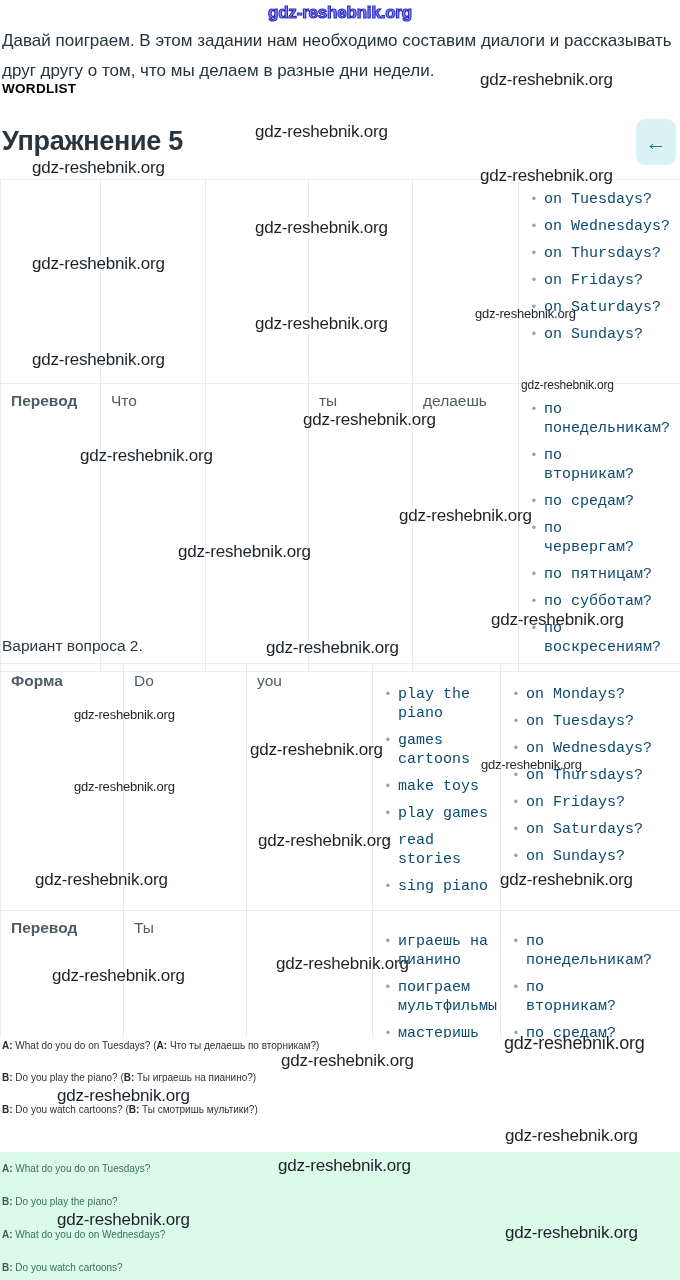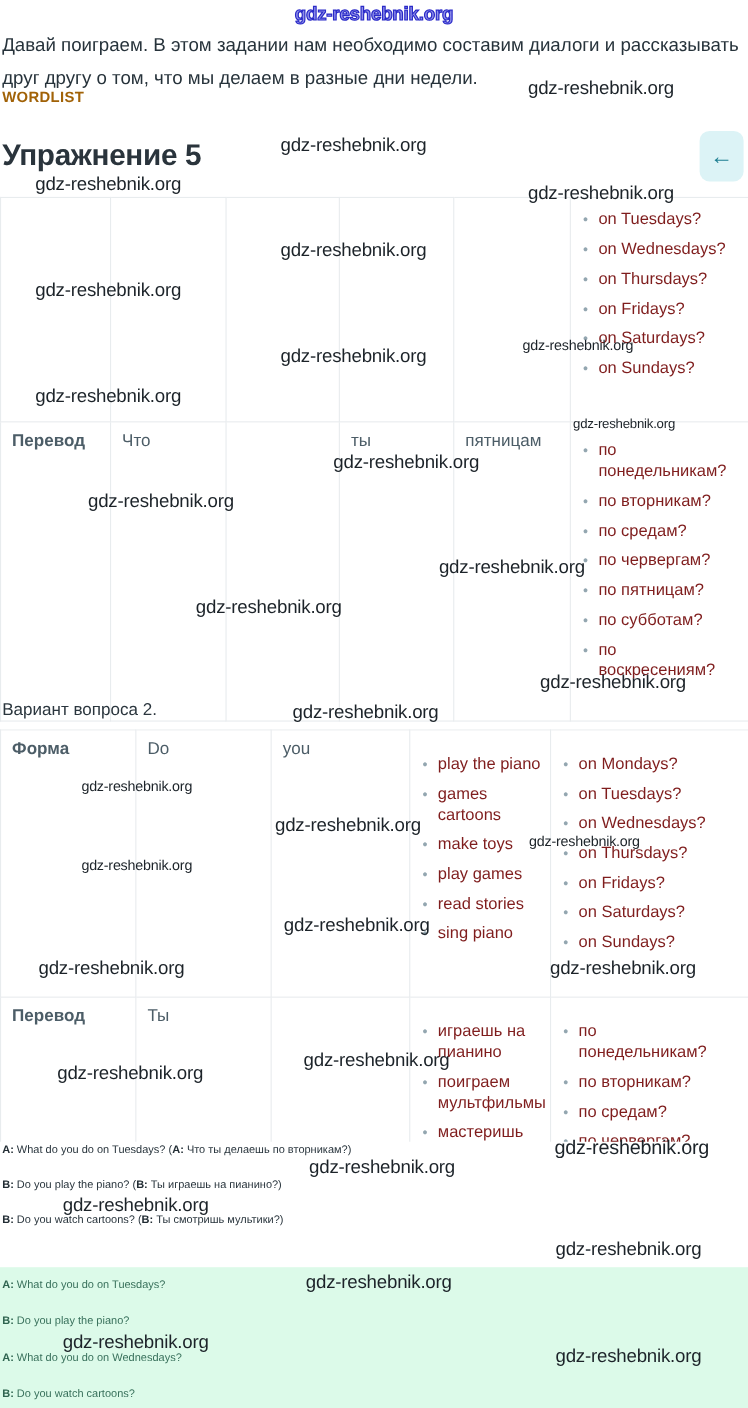--- a/index.html
+++ b/index.html
@@ -10,21 +10,21 @@
 
   
   .wm-layer{position:absolute;inset:0;z-index:6;pointer-events:none;}
   .wm{position:absolute;white-space:nowrap;color:#1c2329;font-weight:500;letter-spacing:-0.2px;}
   .wm.blue{color:#8f8fe8;-webkit-text-stroke:1.1px #2a2ac8;font-weight:bold;}
 
   
   .intro{position:absolute;top:26px;left:2px;width:674px;margin:0;
          font-size:17px;line-height:30px;font-weight:500;color:#27333b;}
   .wordlist{position:absolute;top:81px;left:2px;font-size:13.5px;font-weight:bold;
-            letter-spacing:0.3px;color:#a16207;}
+            letter-spacing:0.3px;color:#000000;}
   .title{position:absolute;top:126px;left:2px;margin:0;font-size:27px;font-weight:bold;
          color:#2a343c;letter-spacing:-0.3px;}
   .back-btn{position:absolute;top:119px;right:4px;width:40px;height:46px;border:none;
             background:#dcf3f6;border-radius:9px;cursor:pointer;display:flex;
             align-items:center;justify-content:center;padding:0;}
   .back-btn .arrow{font-size:21px;font-weight:bold;color:#1e7f92;line-height:1;}
 
   
   table.grid{border-collapse:collapse;table-layout:fixed;width:680px;}
   table.grid td{border:1px solid #e8ecee;vertical-align:top;padding:8px 6px 6px 10px;
@@ -35,21 +35,21 @@
   .t1 .r2 td{height:257px;}
   .t2clip{position:absolute;top:663px;left:0;width:680px;height:375px;overflow:hidden;}
   .t2 .r1 td{height:228px;}
   .t2 .r2 td{height:220px;}
 
   ul.blist{list-style:none;margin:0;padding:0;}
   td ul.blist{margin-top:2px;}
   .t1 .r2 ul.blist{margin-top:8px;}
   .t2 ul.blist{margin-top:13px;}
   ul.blist li{position:relative;padding-left:15px;margin:0 0 8px 0;
-              font-size:15px;line-height:19px;color:#7f1d1d;}
+              font-size:15px;line-height:19px;color:#0c4a6e;font-family:Liberation Mono, monospace;}
   ul.blist li::before{content:"•";position:absolute;left:1px;top:0;
                       color:#93a6b0;font-size:13px;}
   ul.blist.narrow li{max-width:112px;}
 
   .variant{position:absolute;top:637px;left:2px;font-size:15.5px;color:#2b363e;}
 
   
   .dialog{position:absolute;top:1036px;left:2px;width:676px;}
   .dline{font-size:10px;line-height:20px;margin-bottom:12px;color:#28343c;}
   .dline b{color:#222d34;}
@@ -132,21 +132,21 @@
               <li>on Saturdays?</li>
               <li>on Sundays?</li>
             </ul>
       </td>
     </tr>
     <tr class="r2">
       <td class="lbl">Перевод</td>
       <td>Что</td>
       <td></td>
       <td>ты</td>
-      <td>пятницам</td>
+      <td>делаешь</td>
       <td>
         <ul class="blist narrow">
               <li>по понедельникам?</li>
               <li>по вторникам?</li>
               <li>по средам?</li>
               <li>по червергам?</li>
               <li>по пятницам?</li>
               <li>по субботам?</li>
               <li>по воскресениям?</li>
             </ul>

